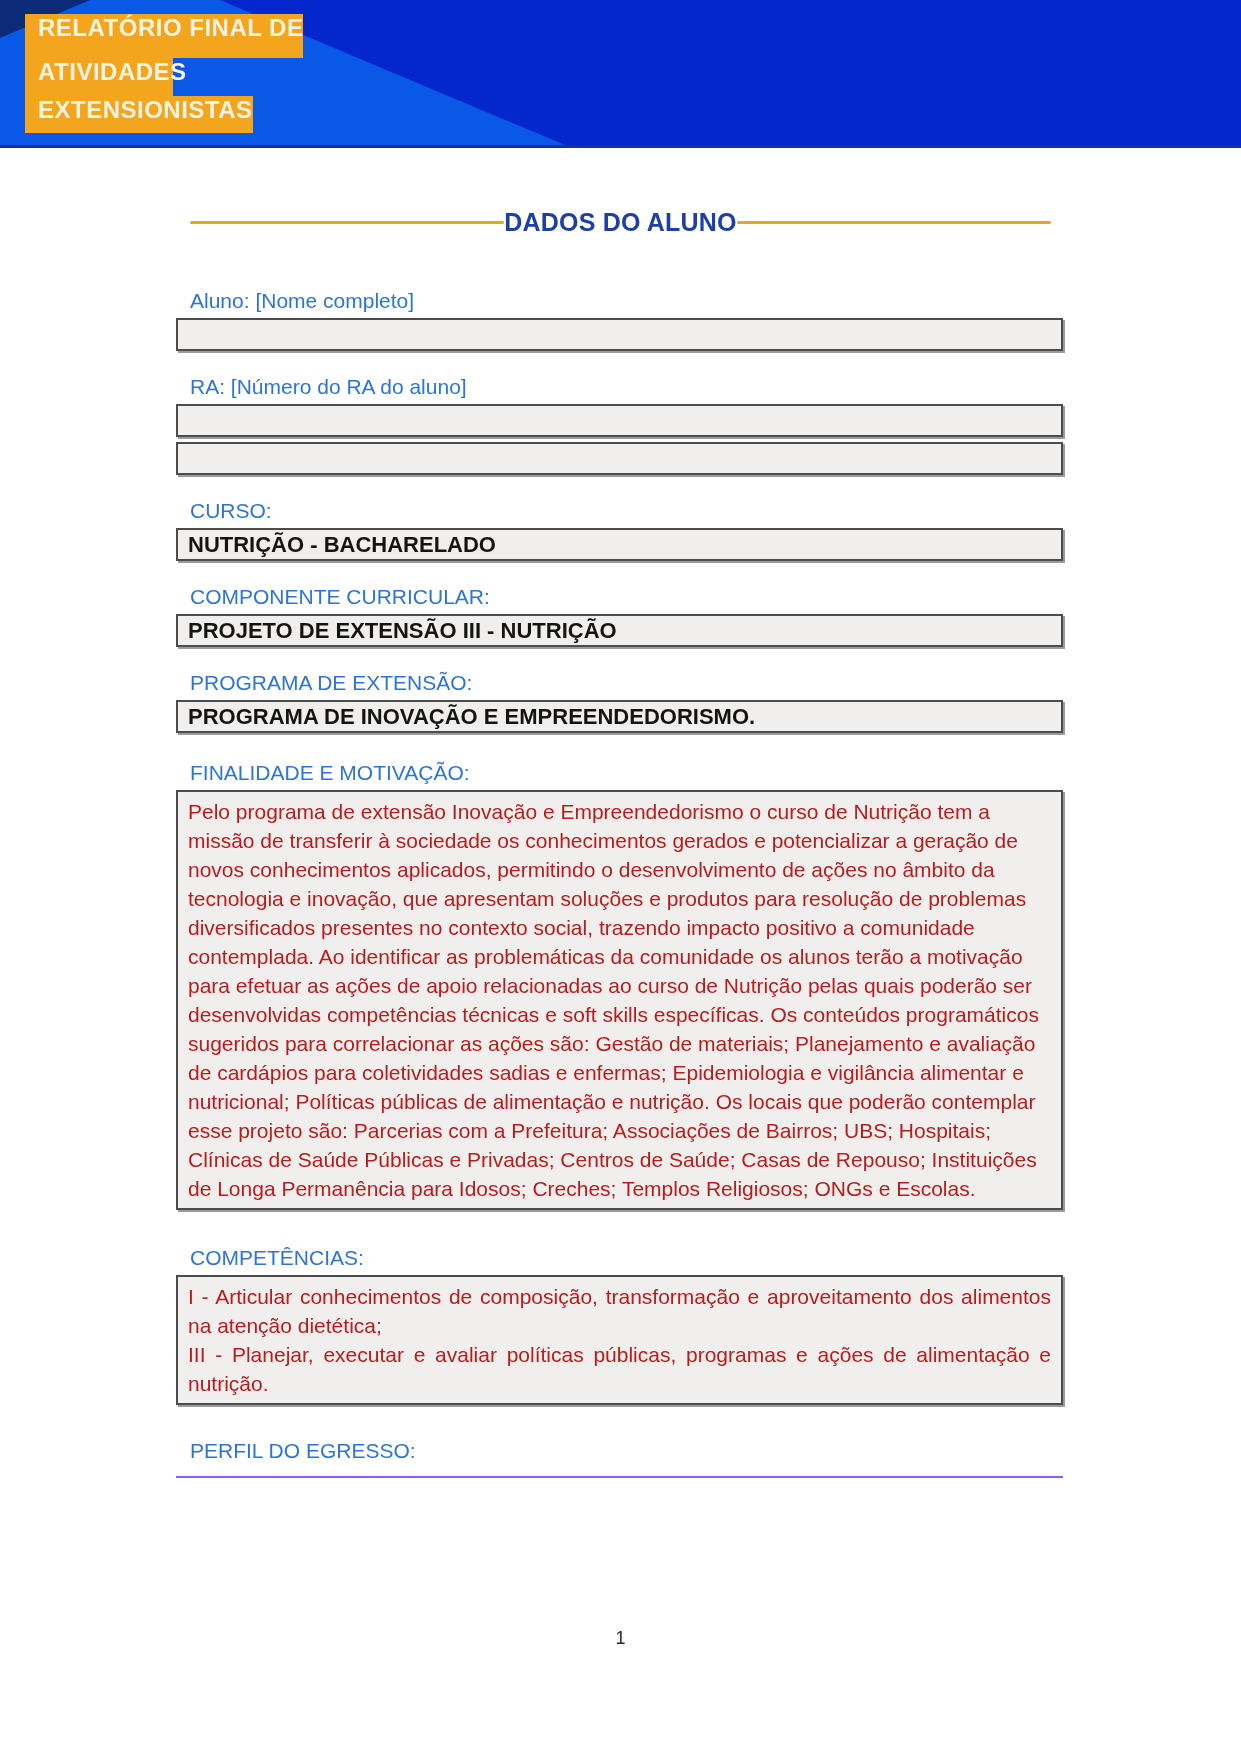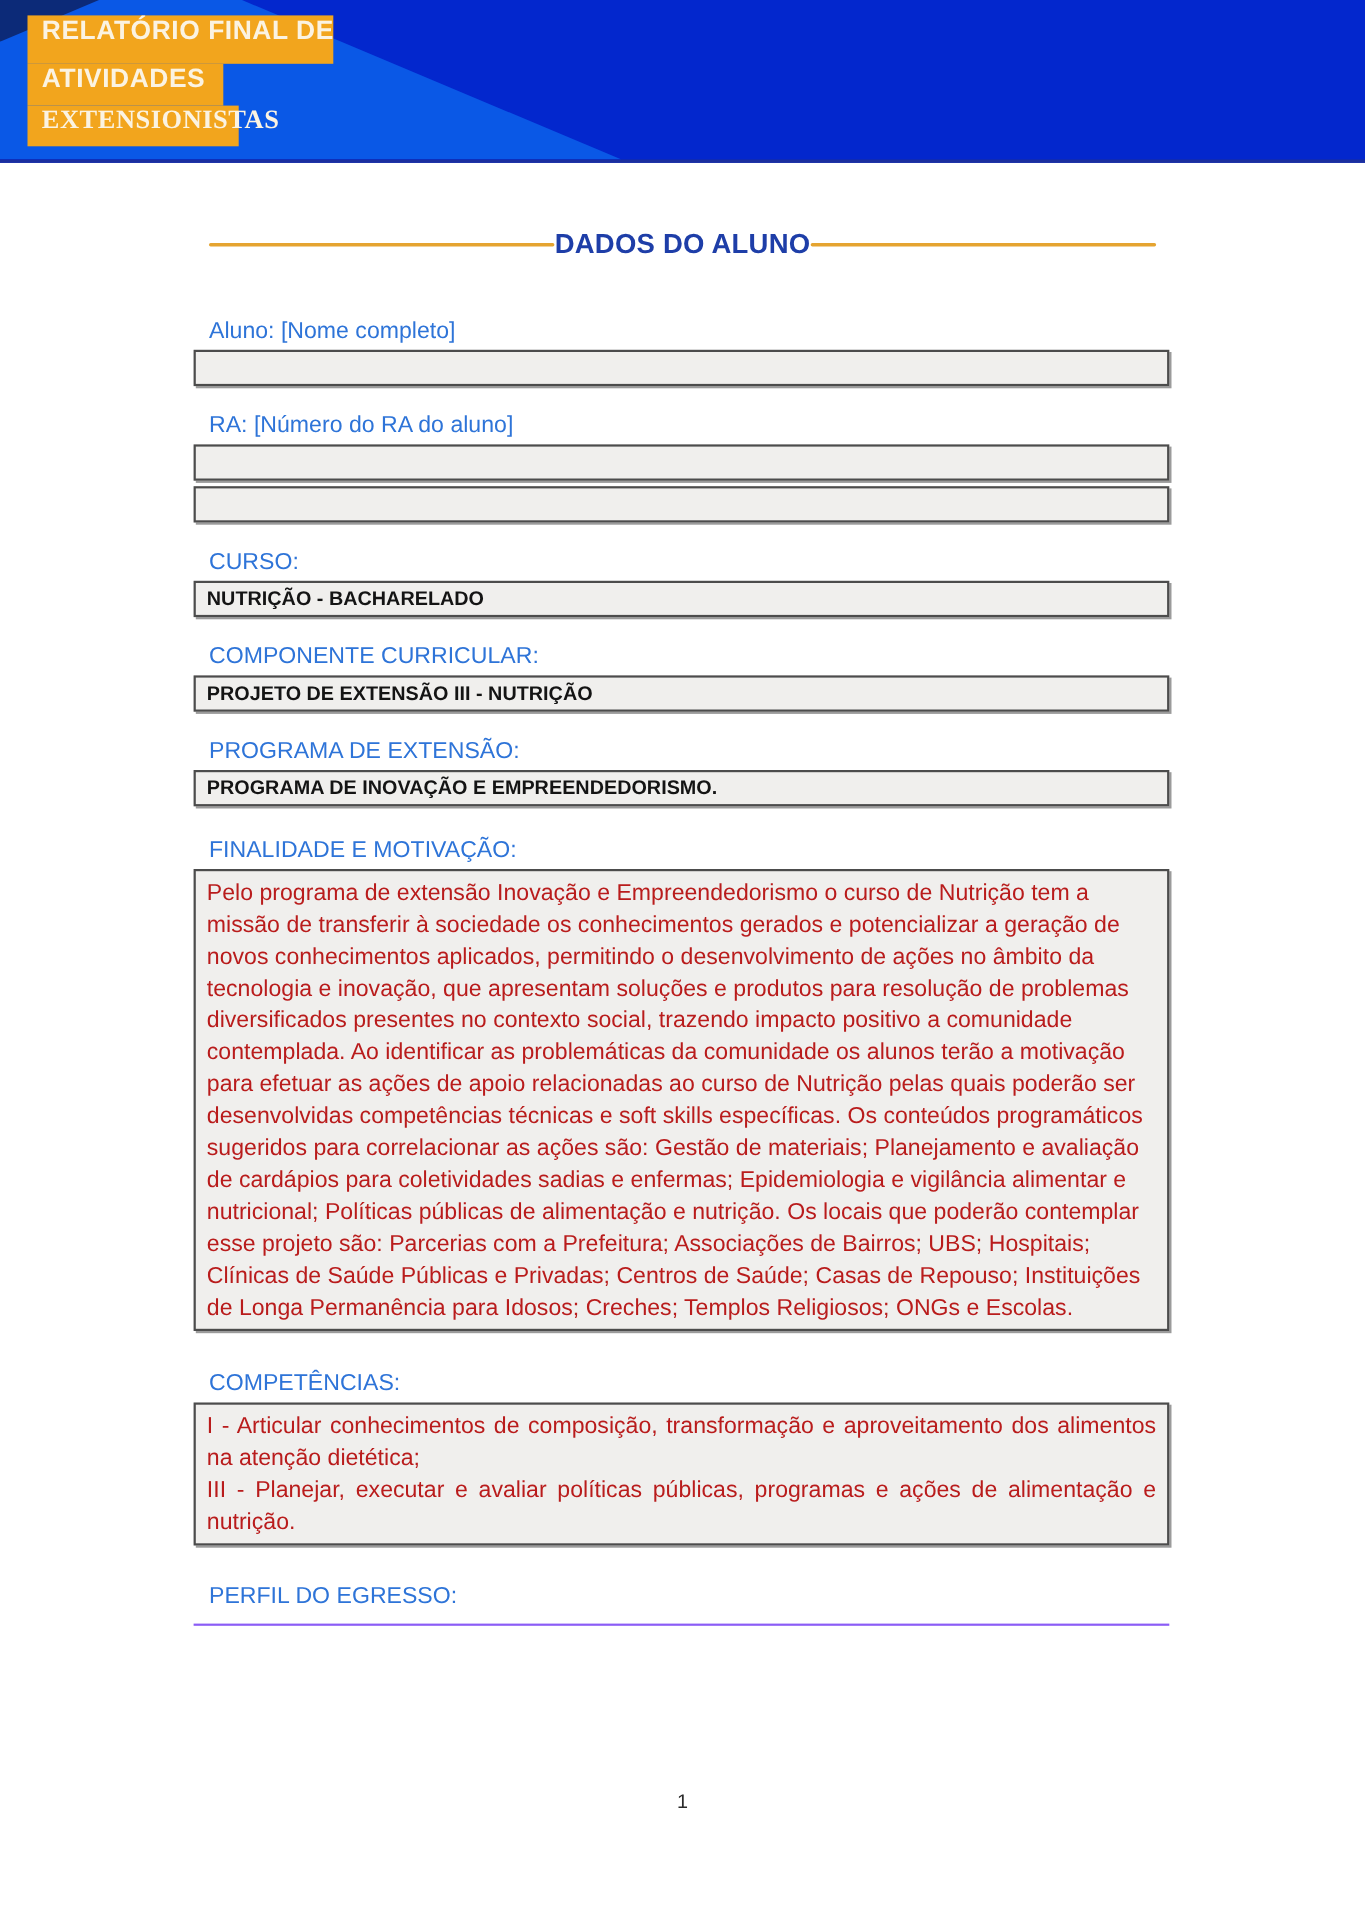--- a/index.html
+++ b/index.html
@@ -32,22 +32,22 @@
     background:#f2a51d;
     display:flex; align-items:flex-start;
     padding-left:13px; box-sizing:border-box;
     white-space:nowrap;
   }
   .orange-row span {
     font-size:24px; font-weight:bold;
     color:#fbf3e2; letter-spacing:0.5px;
   }
   .orange-row.r1 { left:25px; top:14px;  width:278px; height:44px; }
-  .orange-row.r2 { left:25px; top:58px;  width:178px; height:38px; }
-  .orange-row.r3 { left:25px; top:96px;  width:192px; height:37px;font-family:Liberation Serif, serif; }
+  .orange-row.r2 { left:25px; top:58px;  width:148px; height:38px; }
+  .orange-row.r3 { left:25px; top:96px;  width:228px; height:37px; }
 
   
   .title-row {
     display:flex; align-items:center; 
     margin:60px 190px 0 190px;
   }
   .title-rule { flex:1; height:3px; background:#e5a430; border-radius:2px; }
   .page-title {
     margin:0; font-size:25px; font-weight:bold;
     color:#1e3ea8; letter-spacing:0.2px; white-space:nowrap;
@@ -67,21 +67,21 @@
   .field-box {
     margin-top:5px;
     background:#f0efed;
     border:2px solid #4c4c4c;
     box-shadow:2px 2px 0 #9b9b9b;
     box-sizing:border-box;
   }
   .field-box.single {
     height:33px; display:flex; align-items:center;
     padding:0 10px;
-    font-weight:bold; font-size:18px; color:#141414;
+    font-weight:bold; font-size:22px; color:#141414;
     white-space:nowrap; overflow:hidden;
   }
   .field-box.multi {
     padding:5px 10px;
     font-size:21px; line-height:29px; color:#b91c1c;
   }
   .field-box.justify { text-align:justify; }
 
   .perfil-rule {
     margin-top:34px;

